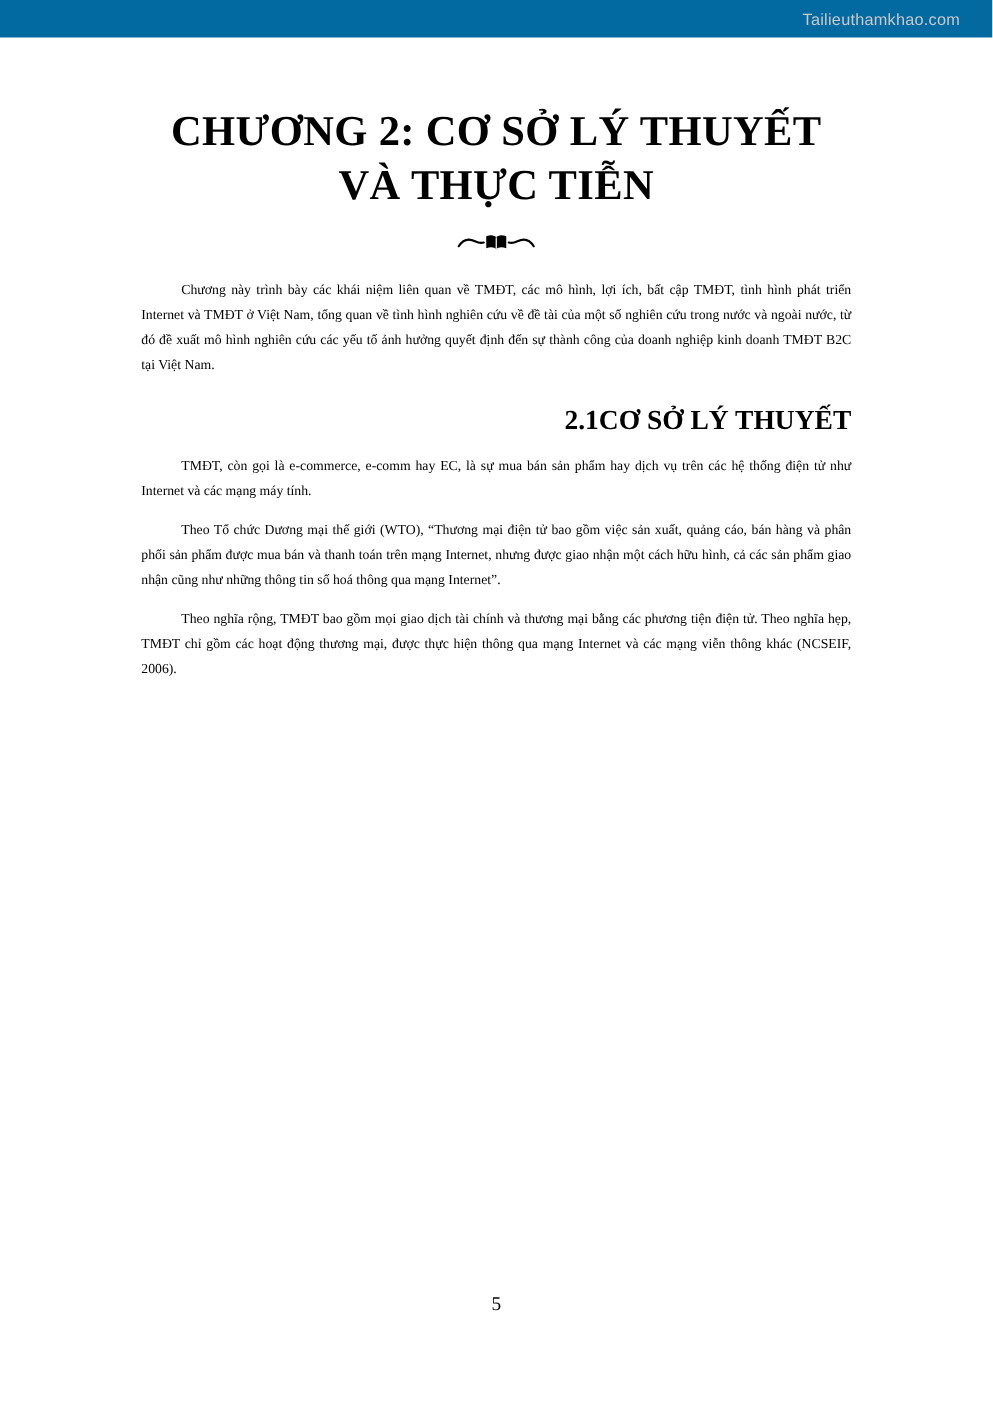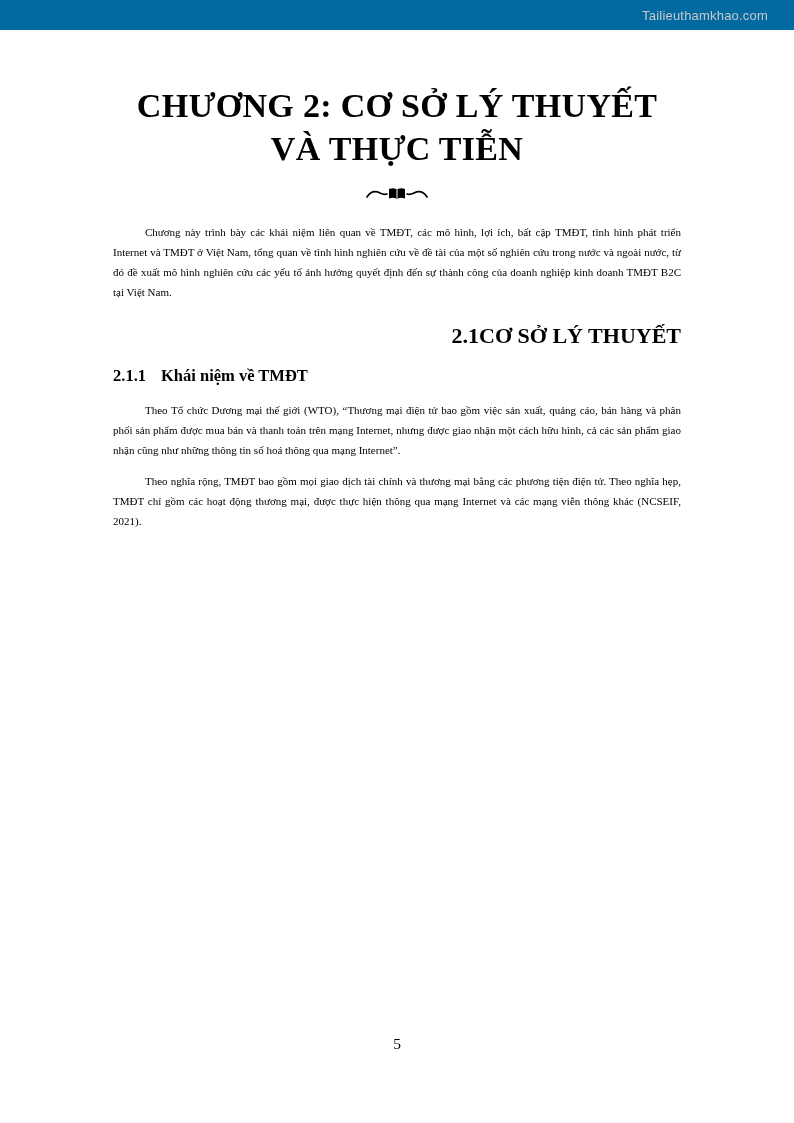--- a/index.html
+++ b/index.html
@@ -102,24 +102,22 @@
       <line x1="33" y1="6" x2="33" y2="15.4" stroke="#ffffff" stroke-width="1"></line>
     </svg>
   </div>
 
   <p class="body-par">Chương này trình bày các khái niệm liên quan về TMĐT, các mô hình, lợi ích, bất cập TMĐT, tình hình phát triển Internet và TMĐT ở Việt Nam, tổng quan về tình hình nghiên cứu về đề tài của một số nghiên cứu trong nước và ngoài nước, từ đó đề xuất mô hình nghiên cứu các yếu tố ảnh hưởng quyết định đến sự thành công của doanh nghiệp kinh doanh TMĐT B2C tại Việt Nam.</p>
 
   <div class="sec-heading">
     <span class="sec-num">2.1</span><span>CƠ SỞ LÝ THUYẾT</span>
   </div>
 
-  <div class="subsec-heading">
-    <span class="sec-num">2.1.1</span><span>Khái niệm về TMĐT</span>
-  </div>
 
+  <p class="body-par">TMĐT, còn gọi là e-commerce, e-comm hay EC, là sự mua bán sản phẩm hay dịch vụ trên các hệ thống điện tử như Internet và các mạng máy tính.</p>
   <p class="body-par">Theo Tổ chức Dương mại thế giới (WTO), “Thương mại điện tử bao gồm việc sản xuất, quảng cáo, bán hàng và phân phối sản phẩm được mua bán và thanh toán trên mạng Internet, nhưng được giao nhận một cách hữu hình, cả các sản phẩm giao nhận cũng như những thông tin số hoá thông qua mạng Internet”.</p>
-  <p class="body-par">Theo nghĩa rộng, TMĐT bao gồm mọi giao dịch tài chính và thương mại bằng các phương tiện điện tử. Theo nghĩa hẹp, TMĐT chỉ gồm các hoạt động thương mại, được thực hiện thông qua mạng Internet và các mạng viễn thông khác (NCSEIF, 2021).</p>
+  <p class="body-par">Theo nghĩa rộng, TMĐT bao gồm mọi giao dịch tài chính và thương mại bằng các phương tiện điện tử. Theo nghĩa hẹp, TMĐT chỉ gồm các hoạt động thương mại, được thực hiện thông qua mạng Internet và các mạng viễn thông khác (NCSEIF, 2006).</p>
 
 </div>
 
 <div class="page-footer">
   <span class="page-num">5</span>
 </div>
 
 </body></html>

